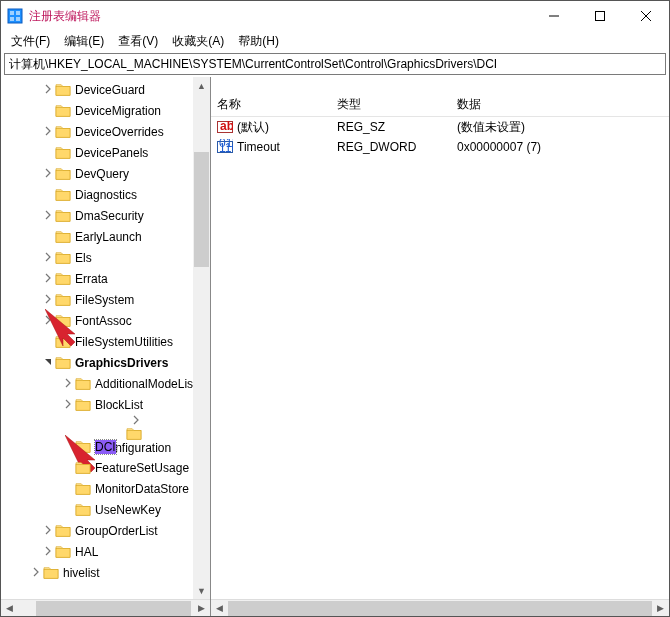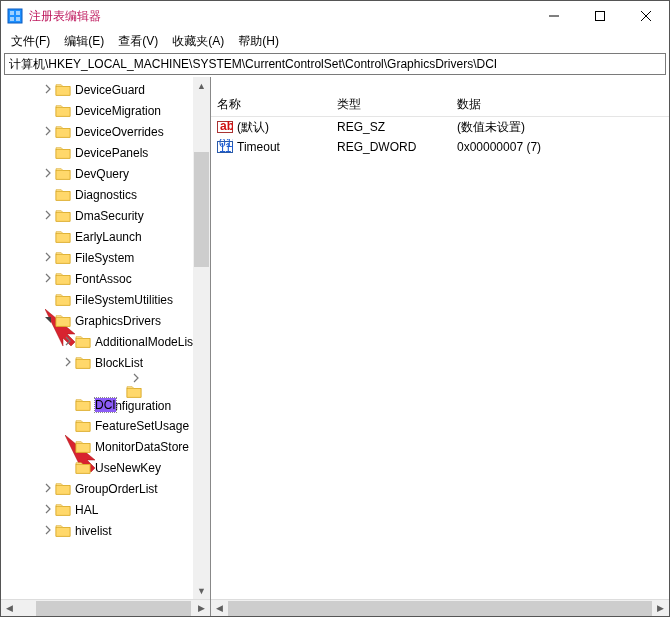--- a/index.html
+++ b/index.html
@@ -162,20 +162,38 @@
           </svg>
           <span class="label">EarlyLaunch</span>
         </div>
         <div class="tree-row" style="padding-left: 40px;">
           <span class="expander"><svg width="10" height="10" viewBox="0 0 10 10">
               <path d="M3 1 L7 5 L3 9" fill="none" stroke="#777" stroke-width="1.2"></path>
             </svg></span>
           <svg class="folder" viewBox="0 0 16 16">
             <use href="#folder-icon"></use>
           </svg>
+          <span class="label">Els</span>
+        </div>
+        <div class="tree-row" style="padding-left: 40px;">
+          <span class="expander"><svg width="10" height="10" viewBox="0 0 10 10">
+              <path d="M3 1 L7 5 L3 9" fill="none" stroke="#777" stroke-width="1.2"></path>
+            </svg></span>
+          <svg class="folder" viewBox="0 0 16 16">
+            <use href="#folder-icon"></use>
+          </svg>
+          <span class="label">Errata</span>
+        </div>
+        <div class="tree-row" style="padding-left: 40px;">
+          <span class="expander"><svg width="10" height="10" viewBox="0 0 10 10">
+              <path d="M3 1 L7 5 L3 9" fill="none" stroke="#777" stroke-width="1.2"></path>
+            </svg></span>
+          <svg class="folder" viewBox="0 0 16 16">
+            <use href="#folder-icon"></use>
+          </svg>
           <span class="label">FileSystem</span>
         </div>
         <div class="tree-row" style="padding-left: 40px;">
           <span class="expander"><svg width="10" height="10" viewBox="0 0 10 10">
               <path d="M3 1 L7 5 L3 9" fill="none" stroke="#777" stroke-width="1.2"></path>
             </svg></span>
           <svg class="folder" viewBox="0 0 16 16">
             <use href="#folder-icon"></use>
           </svg>
           <span class="label">FontAssoc</span>
@@ -183,21 +201,21 @@
         <div class="tree-row" style="padding-left: 40px;">
           <span class="expander none"></span>
           <svg class="folder" viewBox="0 0 16 16">
             <use href="#folder-icon"></use>
           </svg>
           <span class="label">FileSystemUtilities</span>
         </div>
         <svg class="arrow-annot" width="34" height="40" viewBox="0 0 34 40" style="left: 44px; top: 232px;">
           <use href="#red-arrow"></use>
         </svg>
-        <div class="tree-row" style="padding-left: 40px;">
+        <div class="tree-row" style="padding-left: 40px; font-weight: bold;">
           <span class="expander"><svg width="10" height="10" viewBox="0 0 10 10">
               <path d="M2 2 L8 2 L2 8 Z" transform="rotate(90 5 5)" fill="#404040"></path>
             </svg></span>
           <svg class="folder" viewBox="0 0 16 16">
             <use href="#folder-icon"></use>
           </svg>
           <span class="label">GraphicsDrivers</span>
         </div>
         <div class="tree-row" style="padding-left: 60px;">
           <span class="expander"><svg width="10" height="10" viewBox="0 0 10 10">
@@ -268,21 +286,21 @@
         </div>
         <div class="tree-row" style="padding-left: 40px;">
           <span class="expander"><svg width="10" height="10" viewBox="0 0 10 10">
               <path d="M3 1 L7 5 L3 9" fill="none" stroke="#777" stroke-width="1.2"></path>
             </svg></span>
           <svg class="folder" viewBox="0 0 16 16">
             <use href="#folder-icon"></use>
           </svg>
           <span class="label">HAL</span>
         </div>
-        <div class="tree-row" style="padding-left: 40px;">
+        <div class="tree-row" style="padding-left: 28px;">
           <span class="expander"><svg width="10" height="10" viewBox="0 0 10 10">
               <path d="M3 1 L7 5 L3 9" fill="none" stroke="#777" stroke-width="1.2"></path>
             </svg></span>
           <svg class="folder" viewBox="0 0 16 16">
             <use href="#folder-icon"></use>
           </svg>
           <span class="label">hivelist</span>
         </div>
       </div>
     <div class="vscrollbar">

